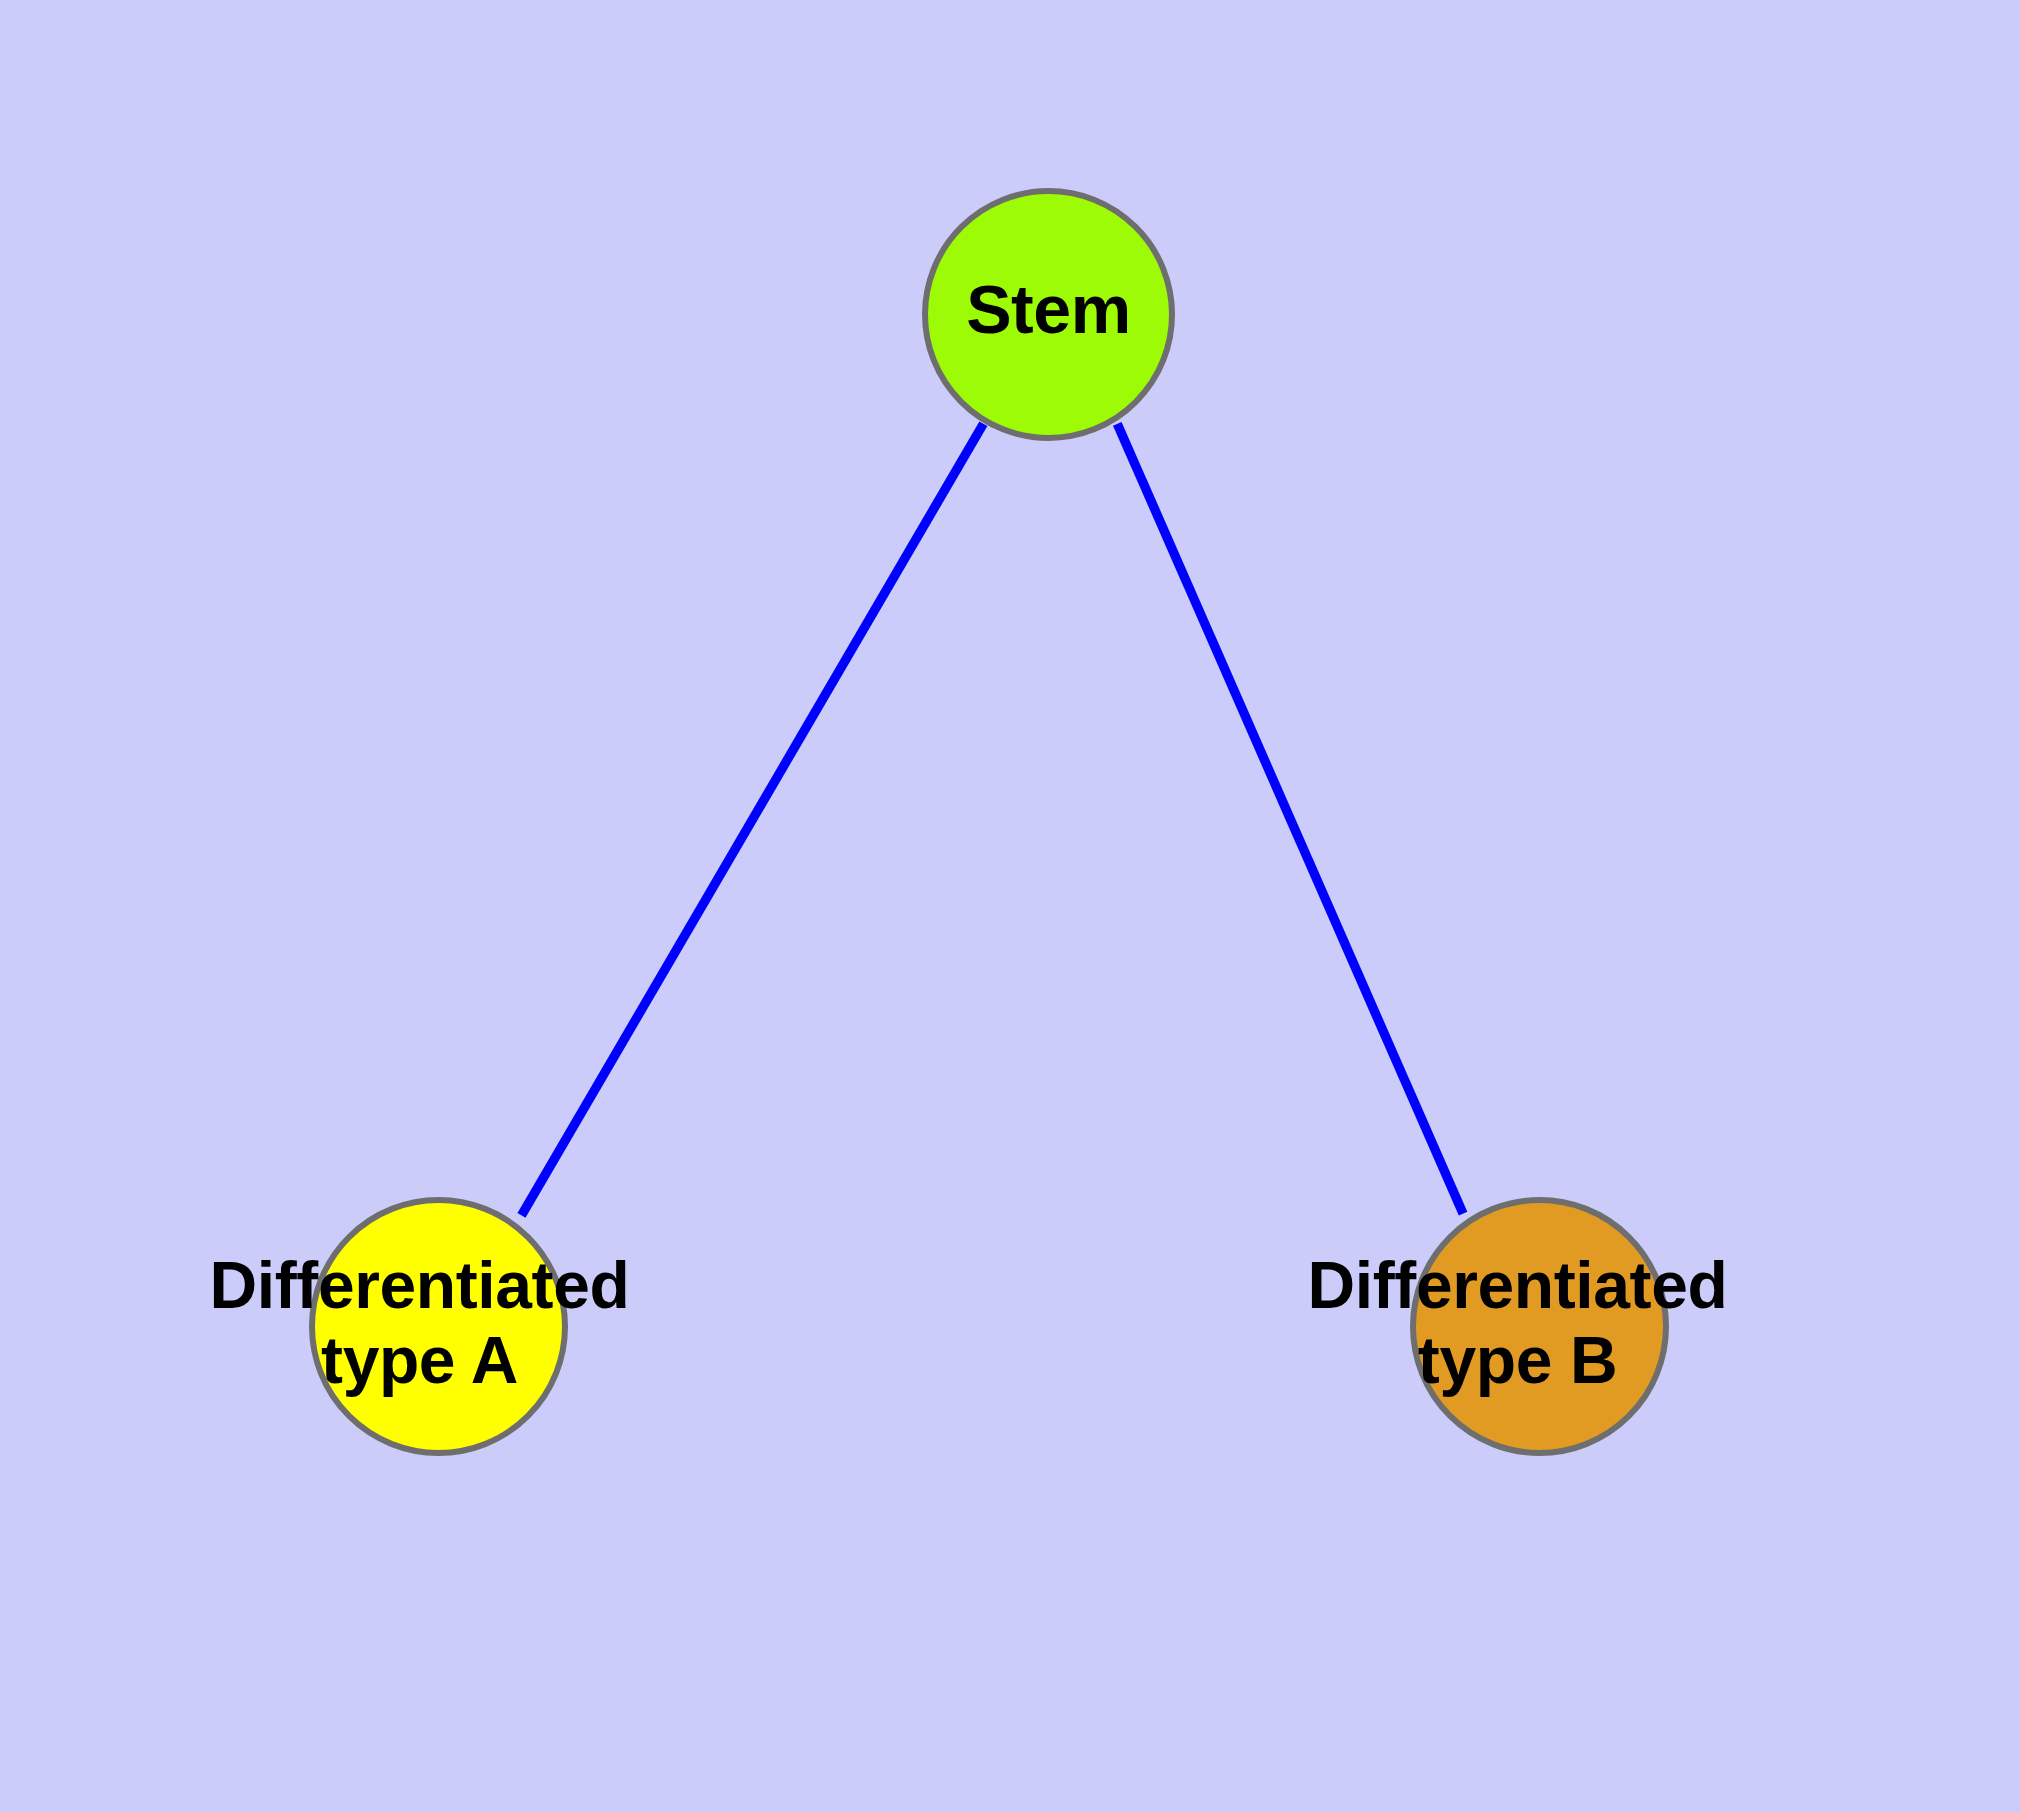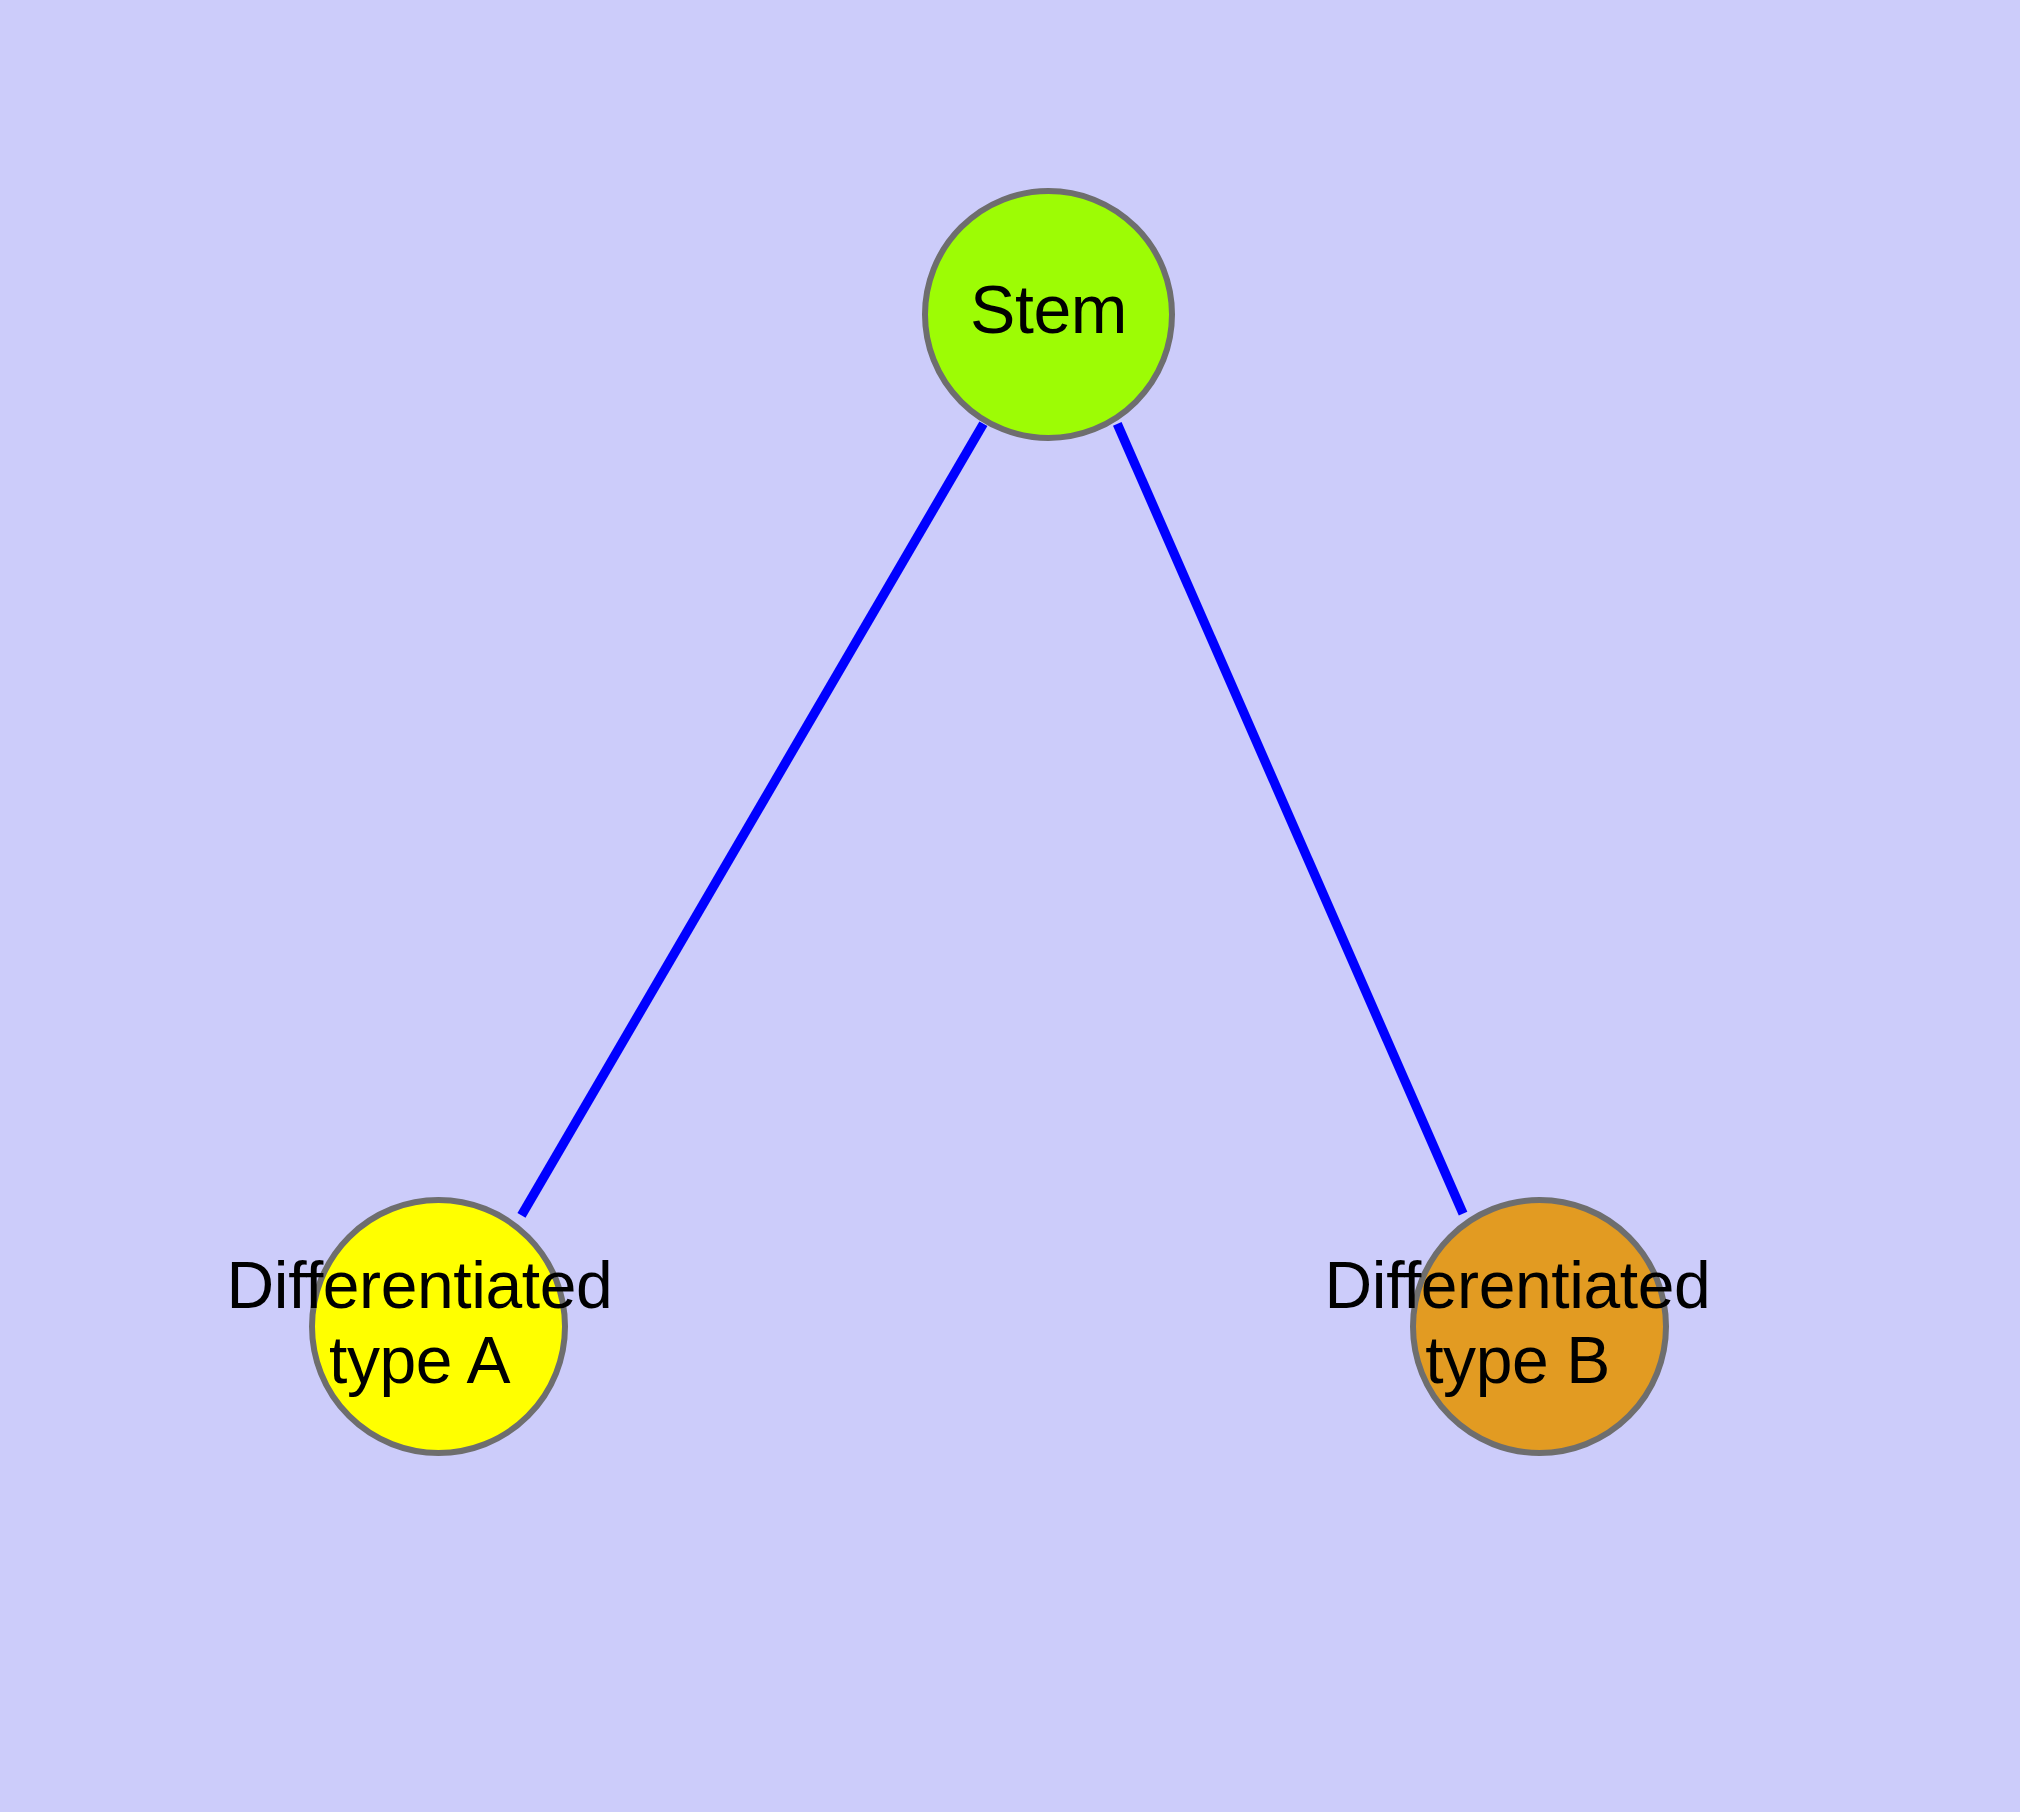--- a/index.html
+++ b/index.html
@@ -27,21 +27,21 @@
   }
   .node {
     position: absolute;
     border-radius: 50%;
     box-sizing: border-box;
     border: 6px solid #6e6e6e;
   }
   .node-label {
     position: absolute;
     text-align: center;
-    font-weight: normal;
+    font-weight: bold;
     color: #000000;
     line-height: 1.13;
     white-space: pre;
     letter-spacing: -0.4px;
   }
   #node-stem {
     left: 922px;
     top: 188px;
     width: 253px;
     height: 253px;

